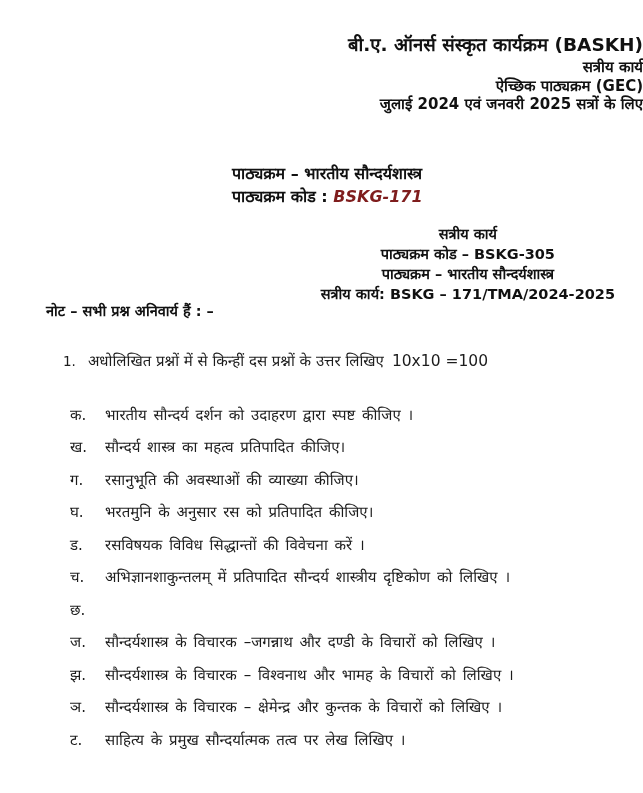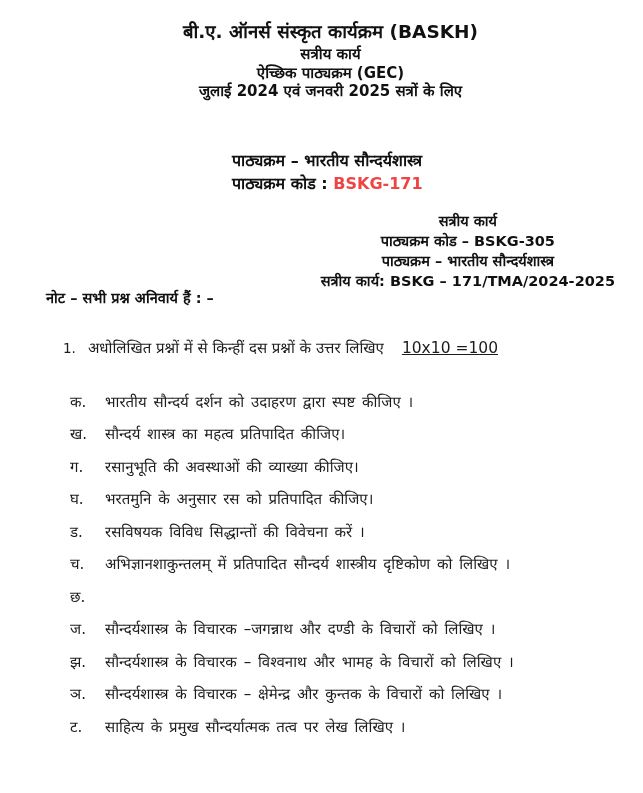--- a/index.html
+++ b/index.html
@@ -9,38 +9,39 @@
     height: 793px;
     background: #ffffff;
     overflow: hidden;
     font-family: "DejaVu Sans", sans-serif;
     color: #1c1c1c;
   }
   
   .header {
     padding-top: 18px;
     margin-left: 18px;
-    text-align: center;
+    text-align: right;
     font-weight: bold;
     color: #111111;
+    margin-top: 13px;
   }
   .header .title { font-size: 18.5px; line-height: 27px; }
   .header .sub   { font-size: 15px;   line-height: 18.5px; }
 
   
   .course {
     margin-top: 48px;
     margin-left: 232px;
     font-weight: bold;
     font-size: 16px;
     line-height: 23px;
     color: #111111;
     white-space: nowrap;
   }
-  .code-accent { color: #ef4444; }
+  .code-accent { color: #7f1d1d; font-style: italic; }
 
   
   .assign-wrap {
     display: flex;
     justify-content: flex-end;
     padding-right: 28px;
     margin-top: 16px;
   }
   .assign {
     text-align: center;
@@ -65,21 +66,21 @@
   
   .question {
     margin-top: 30px;
     margin-left: 63px;
     font-size: 15px;
     display: flex;
     align-items: baseline;
     white-space: nowrap;
   }
   .q-num { font-size: 13.5px; margin-right: 12px; }
-  .q-marks { margin-left: 18px; font-size: 15.5px; text-decoration: underline; }
+  .q-marks { margin-left: 8px; font-size: 15.5px; }
 
   
   .items { margin-top: 35px; margin-left: 70px; }
   .item {
     display: flex;
     font-size: 15px;
     line-height: 20.5px;
     margin-bottom: 12px;
     white-space: nowrap;
     word-spacing: 2px;

